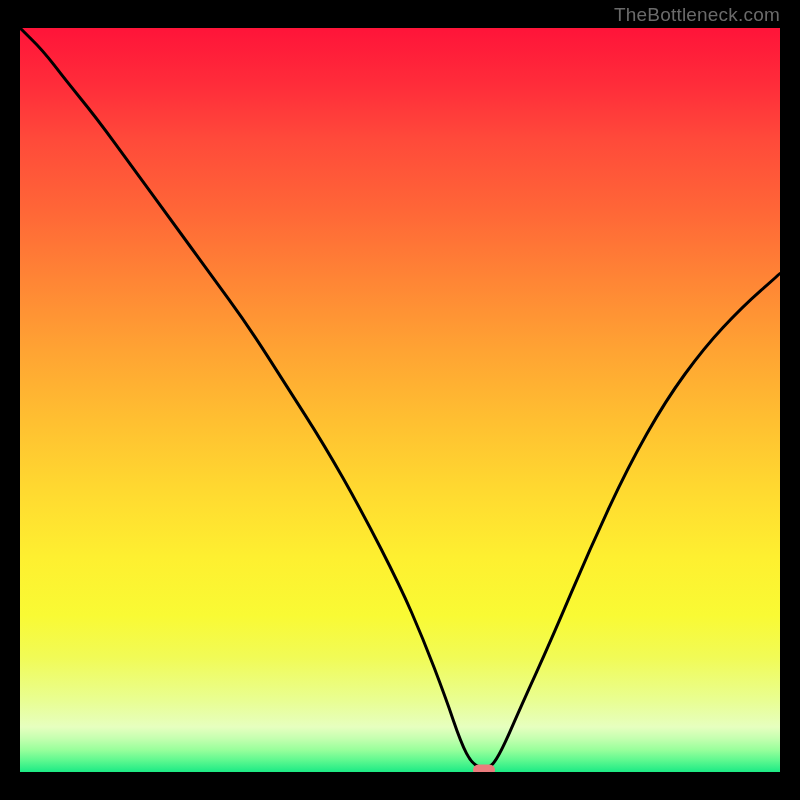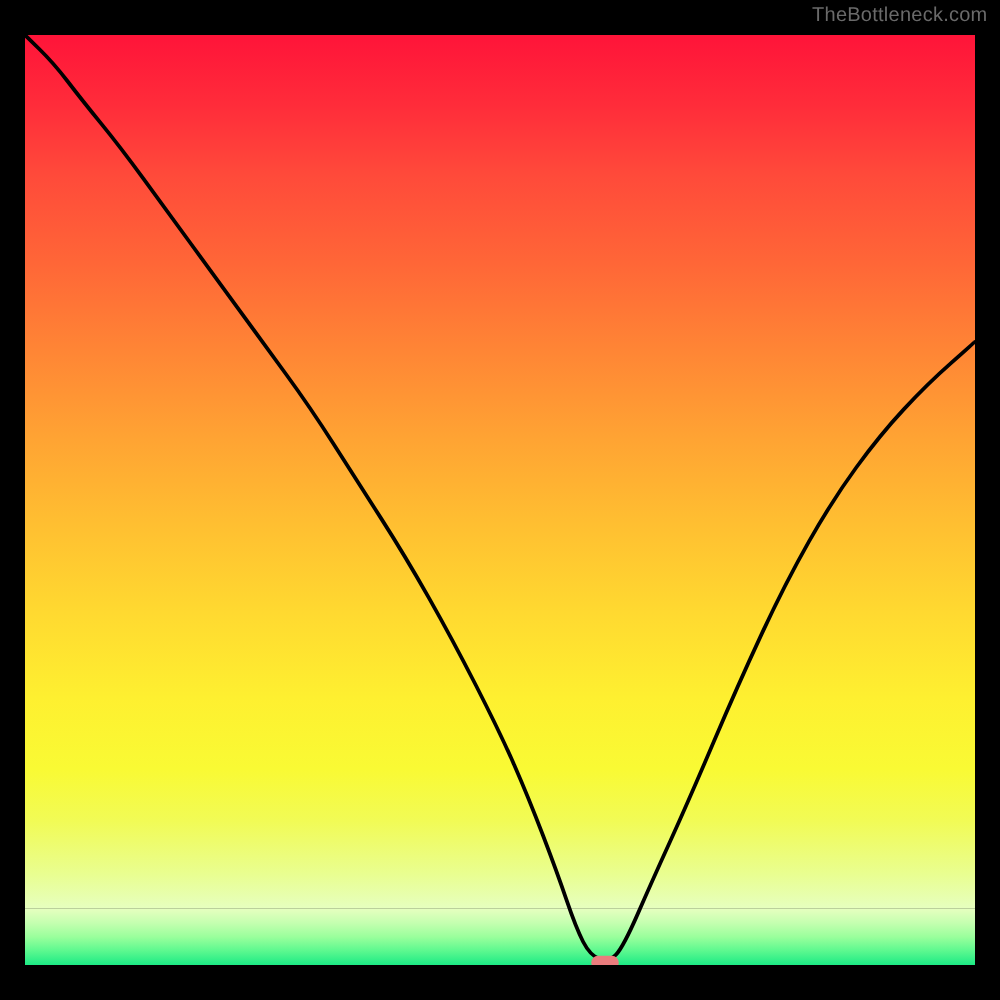--- a/index.html
+++ b/index.html
@@ -13,23 +13,23 @@
   }
   .frame {
     position: relative;
     width: 800px;
     height: 800px;
     background: #000000;
   }
   .attribution {
     position: absolute;
     top: 4px;
-    right: 10px;
+    right: 20px;
     color: #6a6a6a;
-    font-size: 16px;
+    font-size: 19px;
     font-weight: 500;
     letter-spacing: 0.2px;
     z-index: 10;
   }
   .plot-area {
     position: absolute;
     left: 20px;
     top: 28px;
     width: 760px;
     height: 744px;

